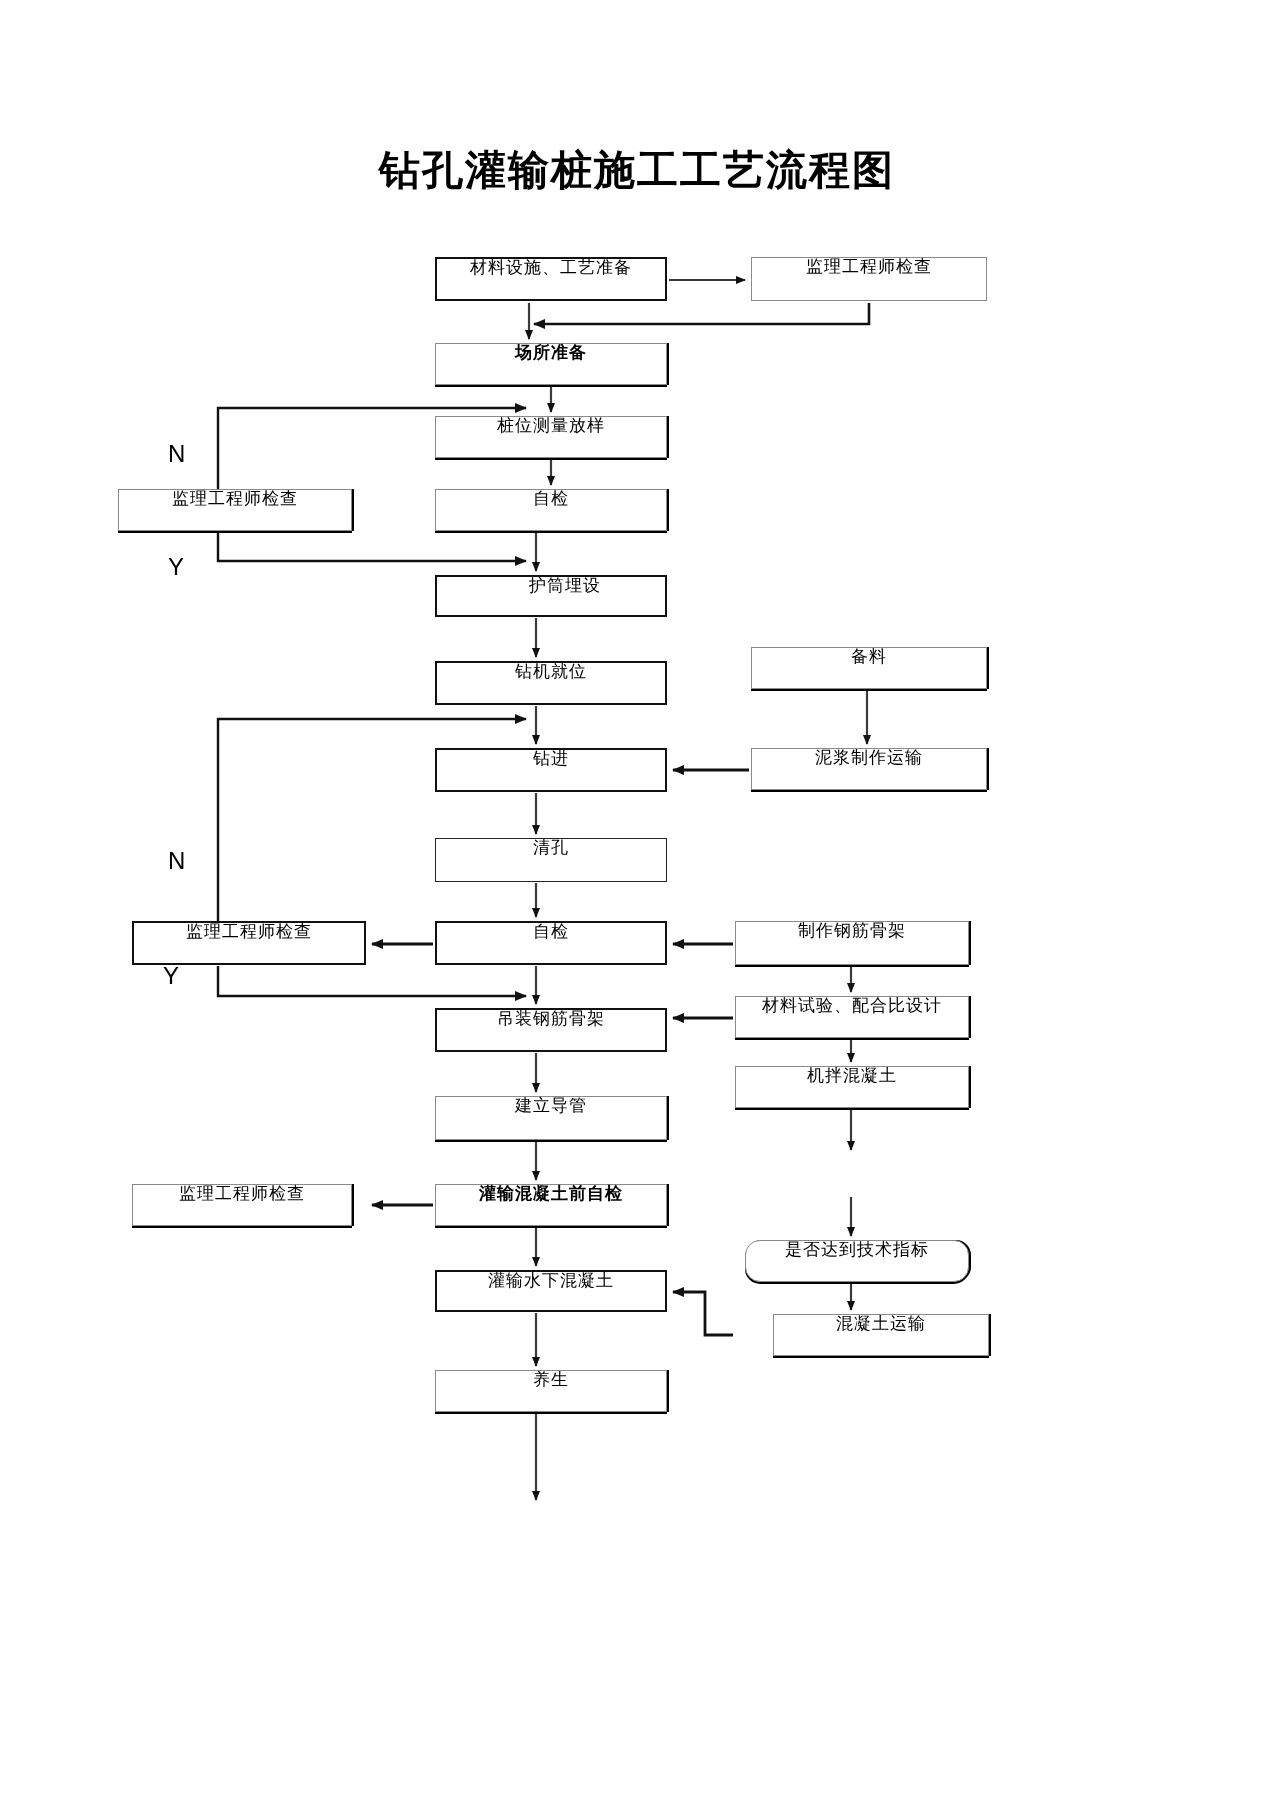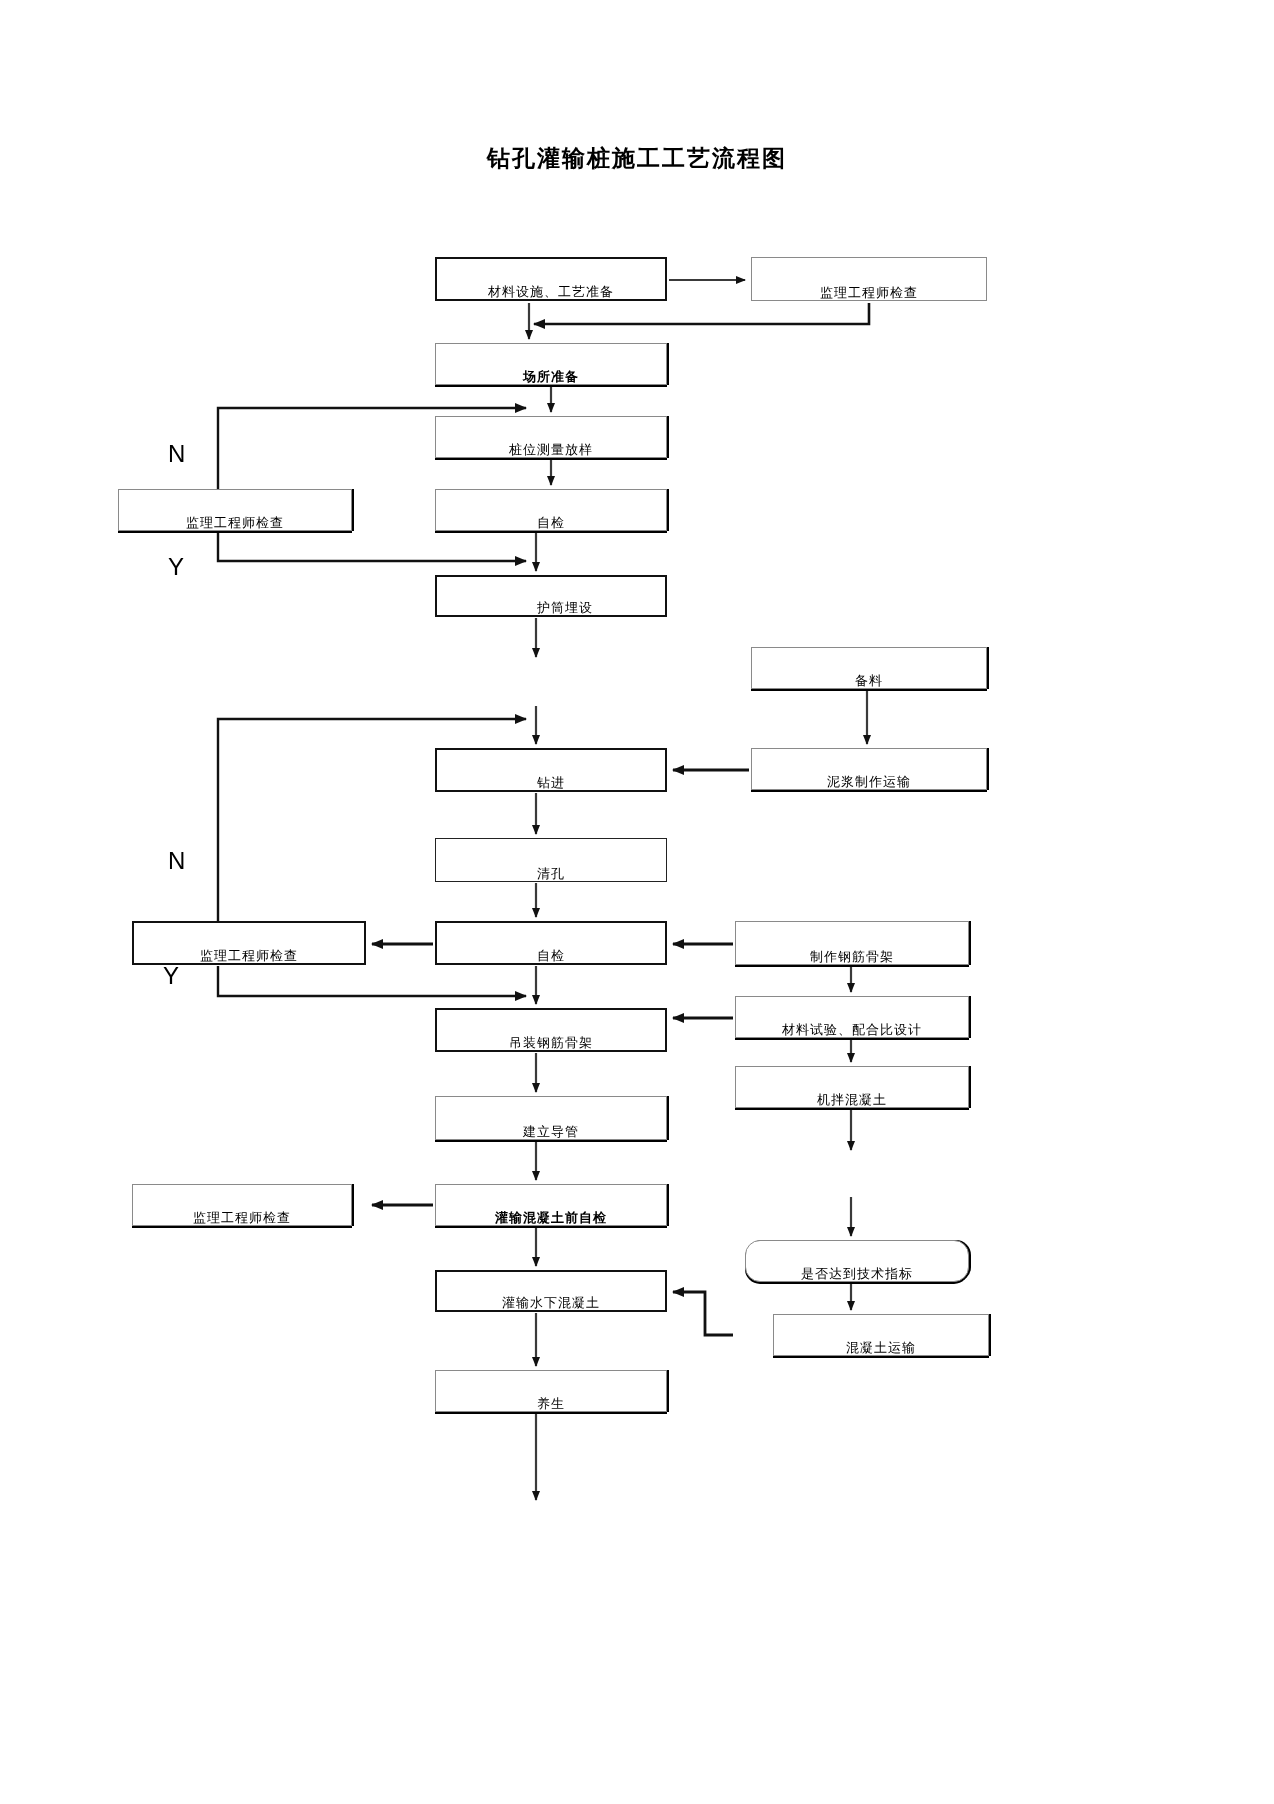--- a/index.html
+++ b/index.html
@@ -7,29 +7,29 @@
     width:1274px;height:1804px;position:relative;
     font-family:"Liberation Serif","DejaVu Serif",serif;
     color:#000;overflow:hidden;
   }
   #canvas{position:absolute;left:0;top:0;width:1274px;height:1804px;}
 
   .title{
     position:absolute;left:0;top:143px;width:1274px;
     text-align:center;
     font-family:"Liberation Serif","DejaVu Serif",serif;
-    font-size:23px;font-weight:700;letter-spacing:2px;
+    font-size:41px;font-weight:700;letter-spacing:2px;
     color:#000;white-space:nowrap;
   }
 
   .node{
     position:absolute;box-sizing:border-box;
     background:#ffffff;
-    display:flex;align-items:flex-end;justify-content:center;
-    font-size:13px;line-height:1.1;letter-spacing:1px;
+    display:flex;align-items:flex-start;justify-content:center;
+    font-size:17px;line-height:1.1;letter-spacing:1px;
     color:#000;white-space:nowrap;
     border:1px solid #8a8a8a;
   }
   
   .node.shadow{
     box-shadow:2px 0 0 0 #000, 0 2px 0 0 #000;
   }
   .node.topdark{ border-top:2px solid #555; }
 
   .branch-label{
@@ -145,20 +145,23 @@
   </div>
 
   <div class="node shadow" style="left:435px;top:489px;width:232px;height:42px;">
     <span>自检</span>
   </div>
 
   <div class="node shadow" style="left:435px;top:575px;width:232px;height:42px;border:2px solid #111;box-shadow:none;padding-left:28px;">
     <span>护筒埋设</span>
   </div>
 
+  <div class="node shadow" style="left:435px;top:661px;width:232px;height:44px;border:2px solid #111;box-shadow:none;">
+    <span>钻机就位</span>
+  </div>
 
   <div class="node shadow" style="left:751px;top:647px;width:236px;height:42px;">
     <span>备料</span>
   </div>
 
   <div class="node shadow" style="left:435px;top:748px;width:232px;height:44px;border:2px solid #111;box-shadow:none;">
     <span>钻进</span>
   </div>
 
   <div class="node shadow" style="left:751px;top:748px;width:236px;height:42px;">

